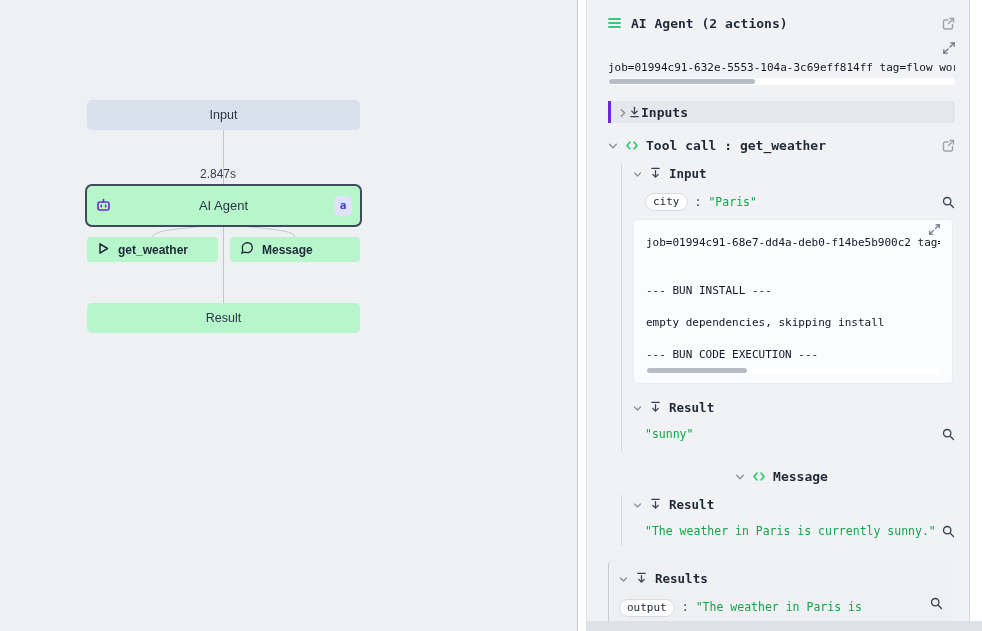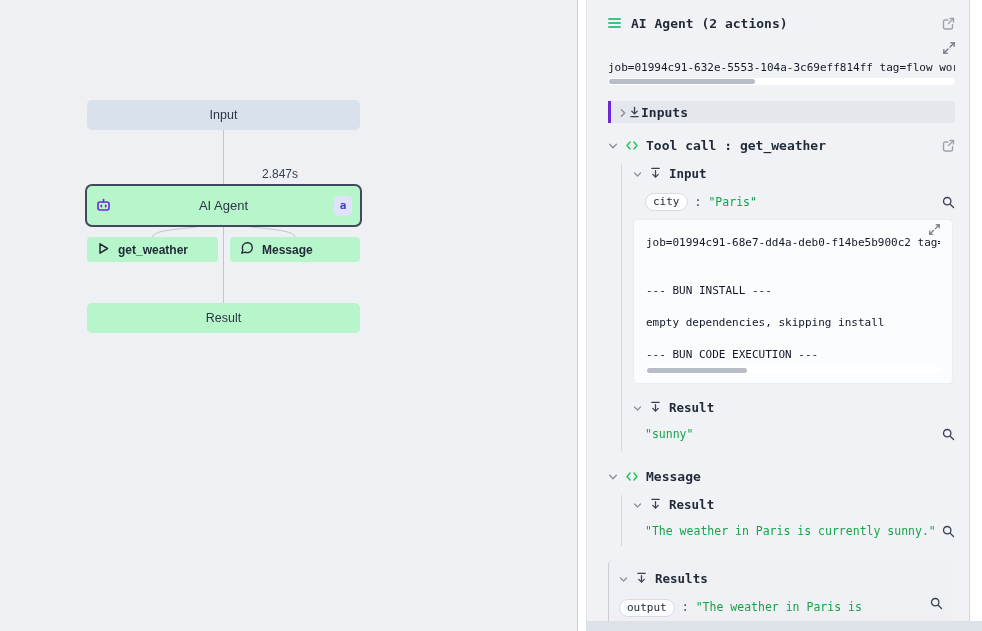--- a/index.html
+++ b/index.html
@@ -16,21 +16,21 @@
   .node-agent  { left:85px;  top:184px; width:277px; height:43px; background:#b7f6cb;
                  border:2px solid #3f4a5a; border-radius:7px; justify-content:space-between; padding:0 8px; }
   .node-agent .agent-label { position:absolute; left:0; right:0; text-align:center; font-size:13px; }
   .agent-badge { width:18px; height:20px; background:#e0e2fc; color:#3f3fbf; border-radius:5px;
                  font-family:"DejaVu Sans Mono", monospace; font-size:11px; font-weight:bold;
                  display:flex; align-items:center; justify-content:center; z-index:1; }
   .node-child { height:25px; background:#b7f6cb; border-radius:4px; justify-content:flex-start;
                 padding:8px 10px; gap:8px; font-weight:bold; font-size:12px; color:#1f2937; }
   .node-gw  { left:87px;  top:237px; width:131px; }
   .node-msg { left:230px; top:237px; width:130px; }
-  .duration { position:absolute; left:200px; top:167px; width:160px; text-align:center;
+  .duration { position:absolute; left:200px; top:167px; width:160px; text-align:left;
               font-size:12px; color:#374151; }
 
   
   .divider1 { position:absolute; left:577px; top:0; width:1px; height:631px; background:#ccd1d9; }
   .gutter   { position:absolute; left:578px; top:0; width:8px; height:631px; background:#ffffff; }
   .divider2 { position:absolute; left:586px; top:0; width:1px; height:631px; background:#dfe2e7; }
   .panel { position:absolute; left:587px; top:0; width:382px; height:631px; background:#f1f2f5;
            font-family:"DejaVu Sans Mono", monospace; color:#1f2937; overflow:hidden; }
   .vscroll { position:absolute; left:969px; top:0; width:13px; height:631px; background:#ffffff;
              border-left:1px solid #d4d8de; }
@@ -44,21 +44,21 @@
   .jobline { margin-top:7px; font-size:11px; white-space:nowrap; overflow:hidden; color:#111827; }
   .pbar { margin-top:4px; height:7px; background:#ffffff; border-radius:4px; position:relative; }
   .pbar .fill { position:absolute; left:1px; top:1px; bottom:1px; border-radius:4px; background:#b8bdc5; }
   .pbar-main .fill { width:42%; }
   .pbar-log  .fill { width:34%; }
 
   .inputs-row { margin-top:16px; background:#e4e7ec; border-left:3px solid #6d28d9;
                 height:22px; display:flex; align-items:center; gap:1px; padding-left:7px; cursor:pointer; }
   .sec-title { font-weight:bold; font-size:13px; }
 
-  .section-hdr { display:flex; align-items:center; gap:8px; margin-top:13px; }
+  .section-hdr { display:flex; align-items:center; gap:8px; margin-top:13px;justify-content:center; }
   .section-body { margin-left:13px; border-left:1px solid #d5d9df; padding-left:11px; margin-top:9px; }
   .sub-hdr { display:flex; align-items:center; gap:8px; margin-top:5px; }
   .sub-hdr .sec-title { font-size:12.5px; }
   .val-row { display:flex; align-items:center; margin-top:10px; padding-left:12px; }
   .green { color:#16a34a; font-size:11.5px; }
   .pill { display:inline-block; background:#fdfdfe; border:1px solid #d8dce2; border-radius:9px;
           padding:1px 7px 2px; font-size:11px; color:#242d3a; line-height:13px; }
   .colon { margin:0 7px; font-size:11.5px; color:#374151; }
   .mag { margin-left:auto; flex:none; }
 

